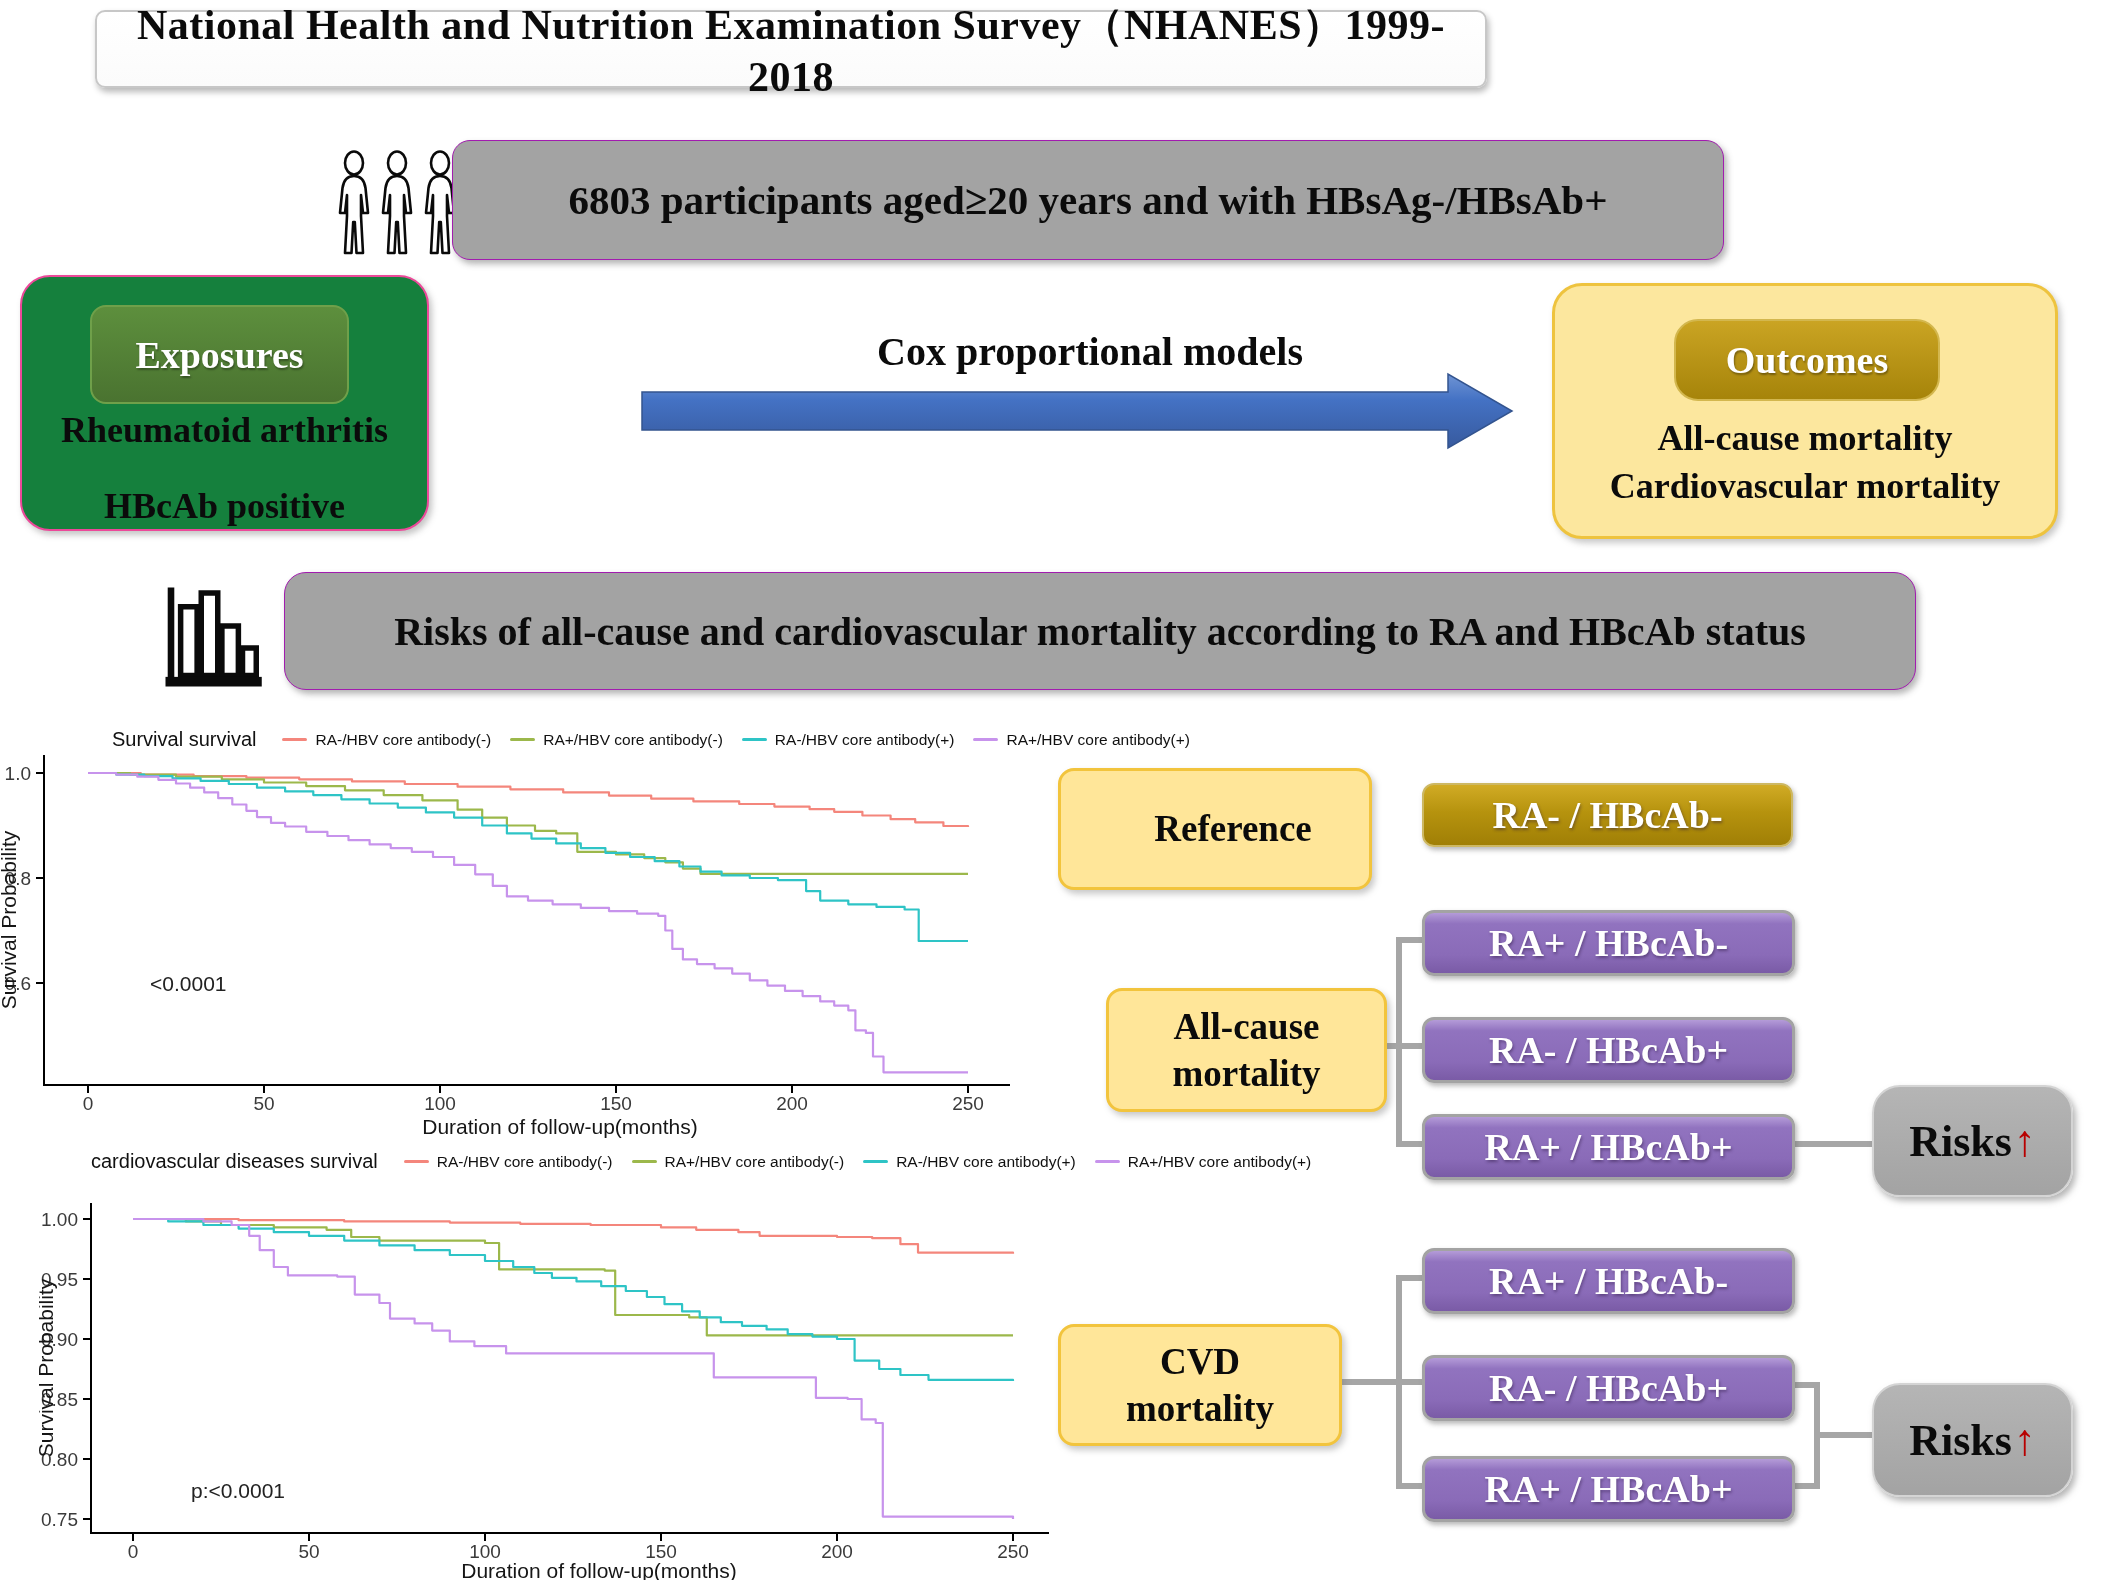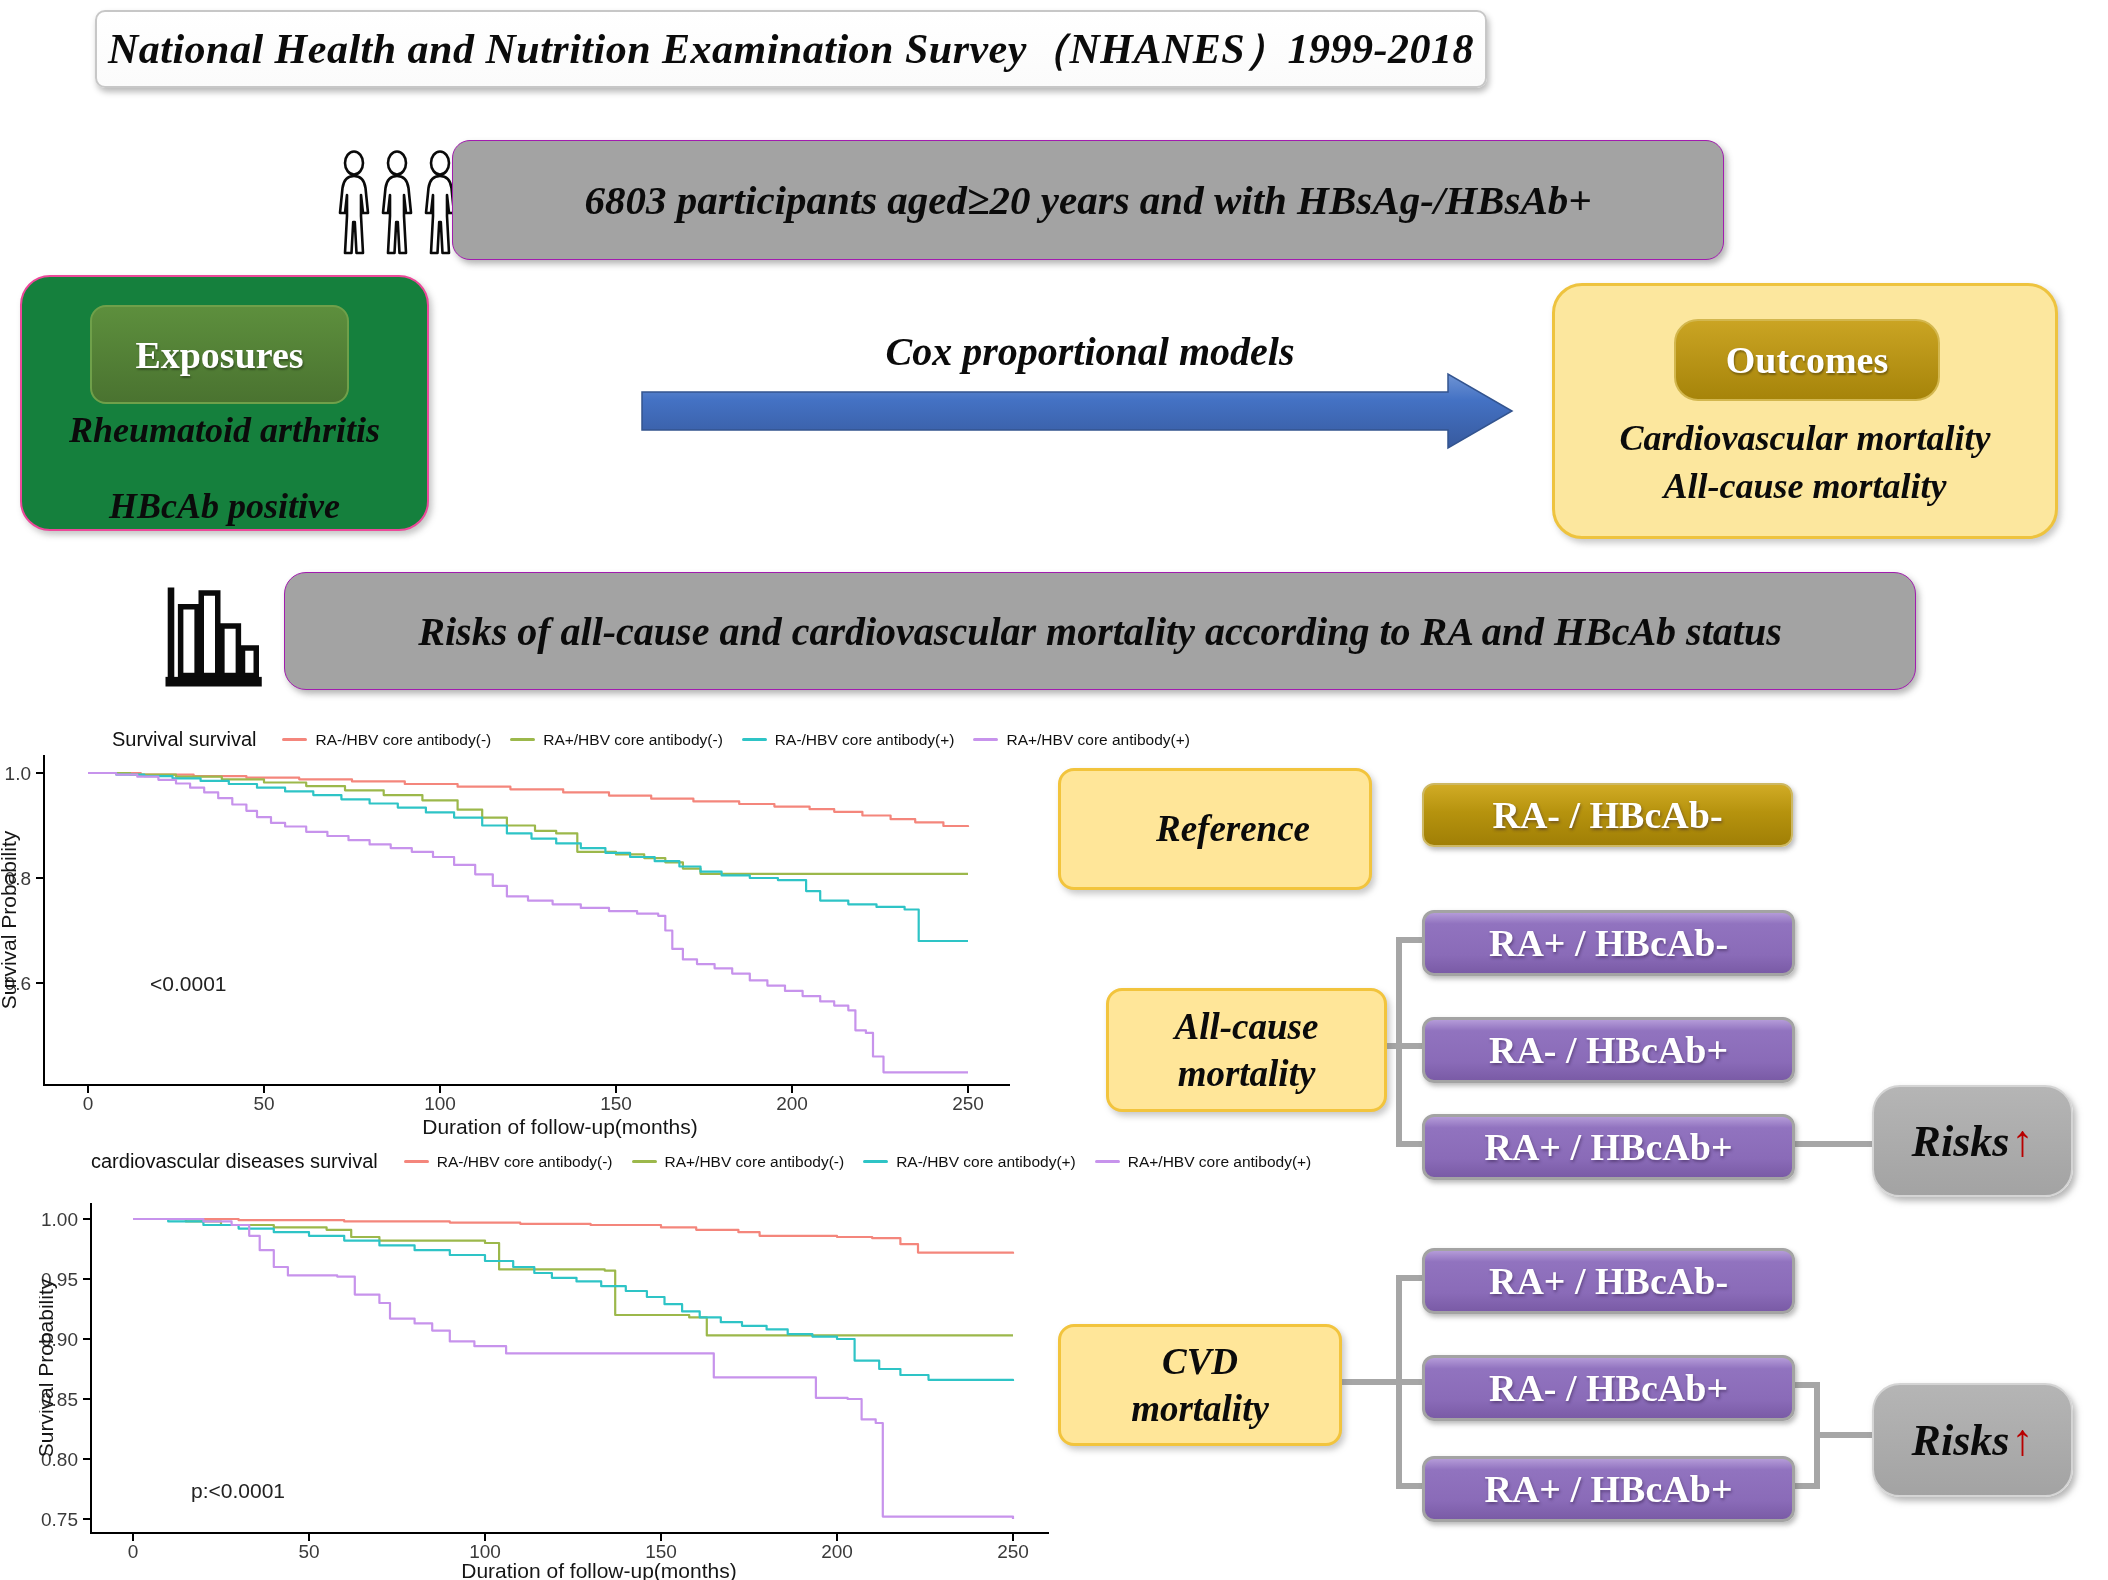--- a/index.html
+++ b/index.html
@@ -1,19 +1,19 @@
 <!DOCTYPE html>
 <html><head>
 <meta charset="utf-8">
 <style>
   html,body{margin:0;padding:0;background:#fff;}
   #canvas{position:relative;width:2108px;height:1580px;background:#ffffff;overflow:hidden;
           font-family:"Liberation Serif","DejaVu Serif",serif;}
   .abs{position:absolute;}
-  .serifbold{font-weight:bold;color:#0b0b0b;font-style:italic;}
+  .serifbold{font-weight:bold;color:#0b0b0b;}
   .center{display:flex;align-items:center;justify-content:center;text-align:center;}
 
   .title-banner{left:95px;top:10px;width:1388px;height:74px;background:linear-gradient(#ffffff,#fbfbfb);
     border:2px solid #c7c7c7;border-radius:10px;box-shadow:2px 4px 6px rgba(0,0,0,.28);
     font-size:42px;letter-spacing:.5px;}
   .blue-banner{background:#a3a3a3;border:1px solid #a21caf;box-shadow:3px 4px 6px rgba(90,90,90,.45);}
   .participants-banner{left:452px;top:140px;width:1270px;height:118px;border-radius:18px;font-size:41px;}
   .risks-banner{left:284px;top:572px;width:1630px;height:116px;border-radius:22px;font-size:40px;}
 
   .green-box{left:20px;top:275px;width:405px;height:252px;background:#15803d;border:2px solid #ec4899;
@@ -114,22 +114,22 @@
       </linearGradient>
     </defs>
     <polygon points="2,24 808,24 808,6 872,43 808,80 808,62 2,62" fill="url(#arrowGrad)" stroke="#33548f" stroke-width="1.5"></polygon>
   </svg>
 
   <div class="abs yellow-box outcomes-box">
     <div class="abs center gold-header">
       <span>Outcomes</span>
     </div>
     <div class="abs center serifbold outcome-lines" style="flex-direction:column;">
+      <div>All-cause mortality</div>
       <div>Cardiovascular mortality</div>
-      <div>All-cause mortality</div>
     </div>
   </div>
 
   <svg class="abs bar-icon" width="110" height="110" viewBox="0 0 40 40">
     <line x1="4" y1="2" x2="4" y2="36" stroke="#0a0a0a" stroke-width="2.4"></line>
     <rect x="7.5" y="9" width="6" height="25" fill="#fff" stroke="#0a0a0a" stroke-width="2"></rect>
     <rect x="15" y="4" width="6" height="30" fill="#fff" stroke="#0a0a0a" stroke-width="2"></rect>
     <rect x="22.5" y="16" width="6" height="18" fill="#fff" stroke="#0a0a0a" stroke-width="2"></rect>
     <rect x="30" y="24" width="5" height="10" fill="#fff" stroke="#0a0a0a" stroke-width="2"></rect>
     <rect x="2" y="34.5" width="35" height="3.5" fill="#0a0a0a"></rect>

